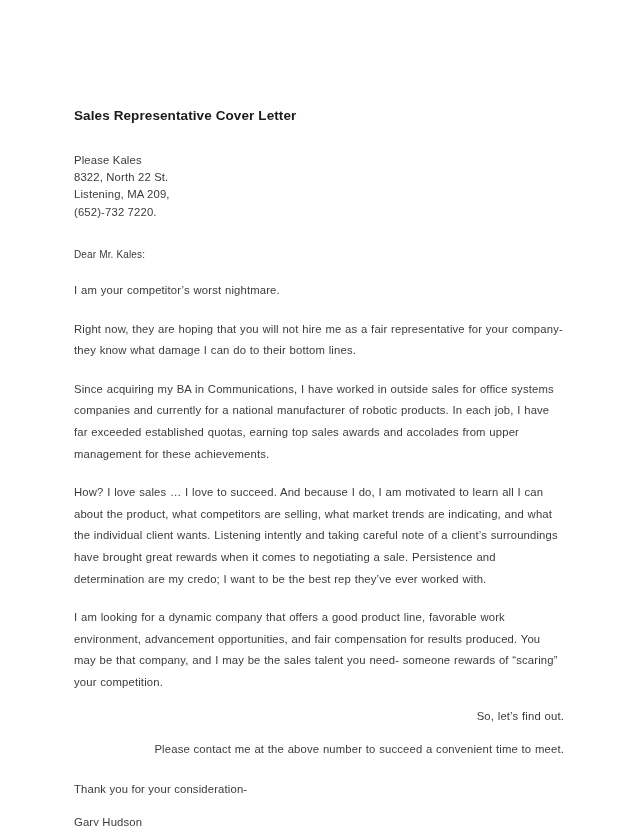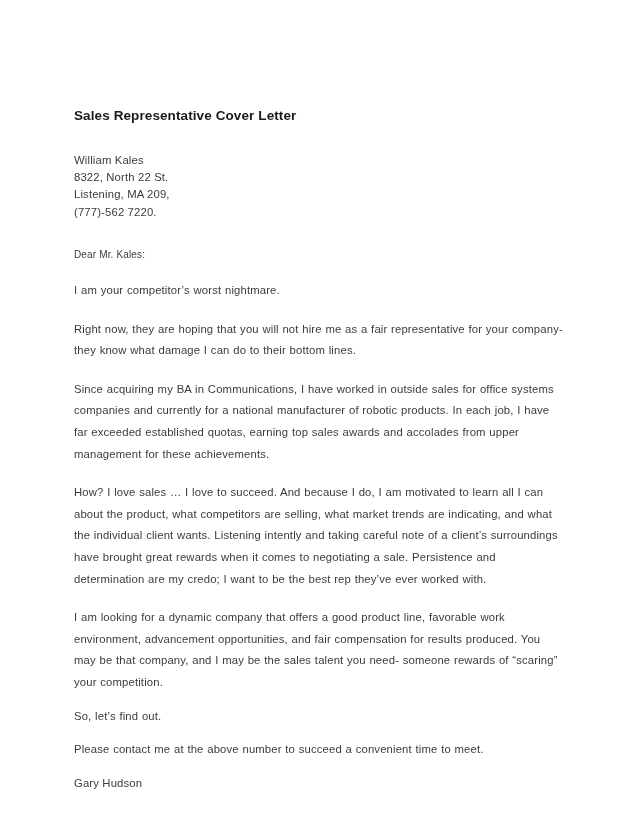--- a/index.html
+++ b/index.html
@@ -58,20 +58,21 @@
     margin-top: 17px;
     font-size: 11.3px;
     color: #3b3b3b;
     line-height: 21.6px;
     letter-spacing: 0.15px;
     text-align: left;
     word-spacing: 0.4px;
   }
   .para.tight {
     margin-top: 12px;
+    text-align: right;
   }
   .signoff {
     margin-top: 18px;
     font-size: 11.3px;
     color: #3b3b3b;
     line-height: 21.6px;
     letter-spacing: 0.15px;
   }
   .signature {
     margin-top: 12px;
@@ -84,39 +85,40 @@
 </head>
 <body>
 
 <div class="page">
 
   <div class="doc-body">
 
     <h1 class="doc-title">Sales Representative Cover Letter</h1>
 
     <div class="address-block">
-      <div class="address-line">William Kales</div>
+      <div class="address-line">Please Kales</div>
       <div class="address-line">8322, North 22 St.</div>
       <div class="address-line">Listening, MA 209,</div>
-      <div class="address-line">(777)-562 7220.</div>
+      <div class="address-line">(652)-732 7220.</div>
     </div>
 
     <div class="salutation">Dear Mr. Kales:</div>
 
     <p class="para">I am your competitor’s worst nightmare.</p>
 
     <p class="para">Right now, they are hoping that you will not hire me as a fair representative for your company-they know what damage I can do to their bottom lines.</p>
 
     <p class="para">Since acquiring my BA in Communications, I have worked in outside sales for office systems companies and currently for a national manufacturer of robotic products. In each job, I have far exceeded established quotas, earning top sales awards and accolades from upper management for these achievements.</p>
 
     <p class="para">How? I love sales … I love to succeed. And because I do, I am motivated to learn all I can about the product, what competitors are selling, what market trends are indicating, and what the individual client wants. Listening intently and taking careful note of a client’s surroundings have brought great rewards when it comes to negotiating a sale. Persistence and determination are my credo; I want to be the best rep they’ve ever worked with.</p>
 
     <p class="para">I am looking for a dynamic company that offers a good product line, favorable work environment, advancement opportunities, and fair compensation for results produced. You may be that company, and I may be the sales talent you need- someone rewards of “scaring” your competition.</p>
 
     <p class="para tight">So, let’s find out.</p>
 
     <p class="para tight">Please contact me at the above number to succeed a convenient time to meet.</p>
 
+    <div class="signoff">Thank you for your consideration-</div>
 
     <div class="signature">Gary Hudson</div>
 
   </div>
 </div>
 
 </body></html>

